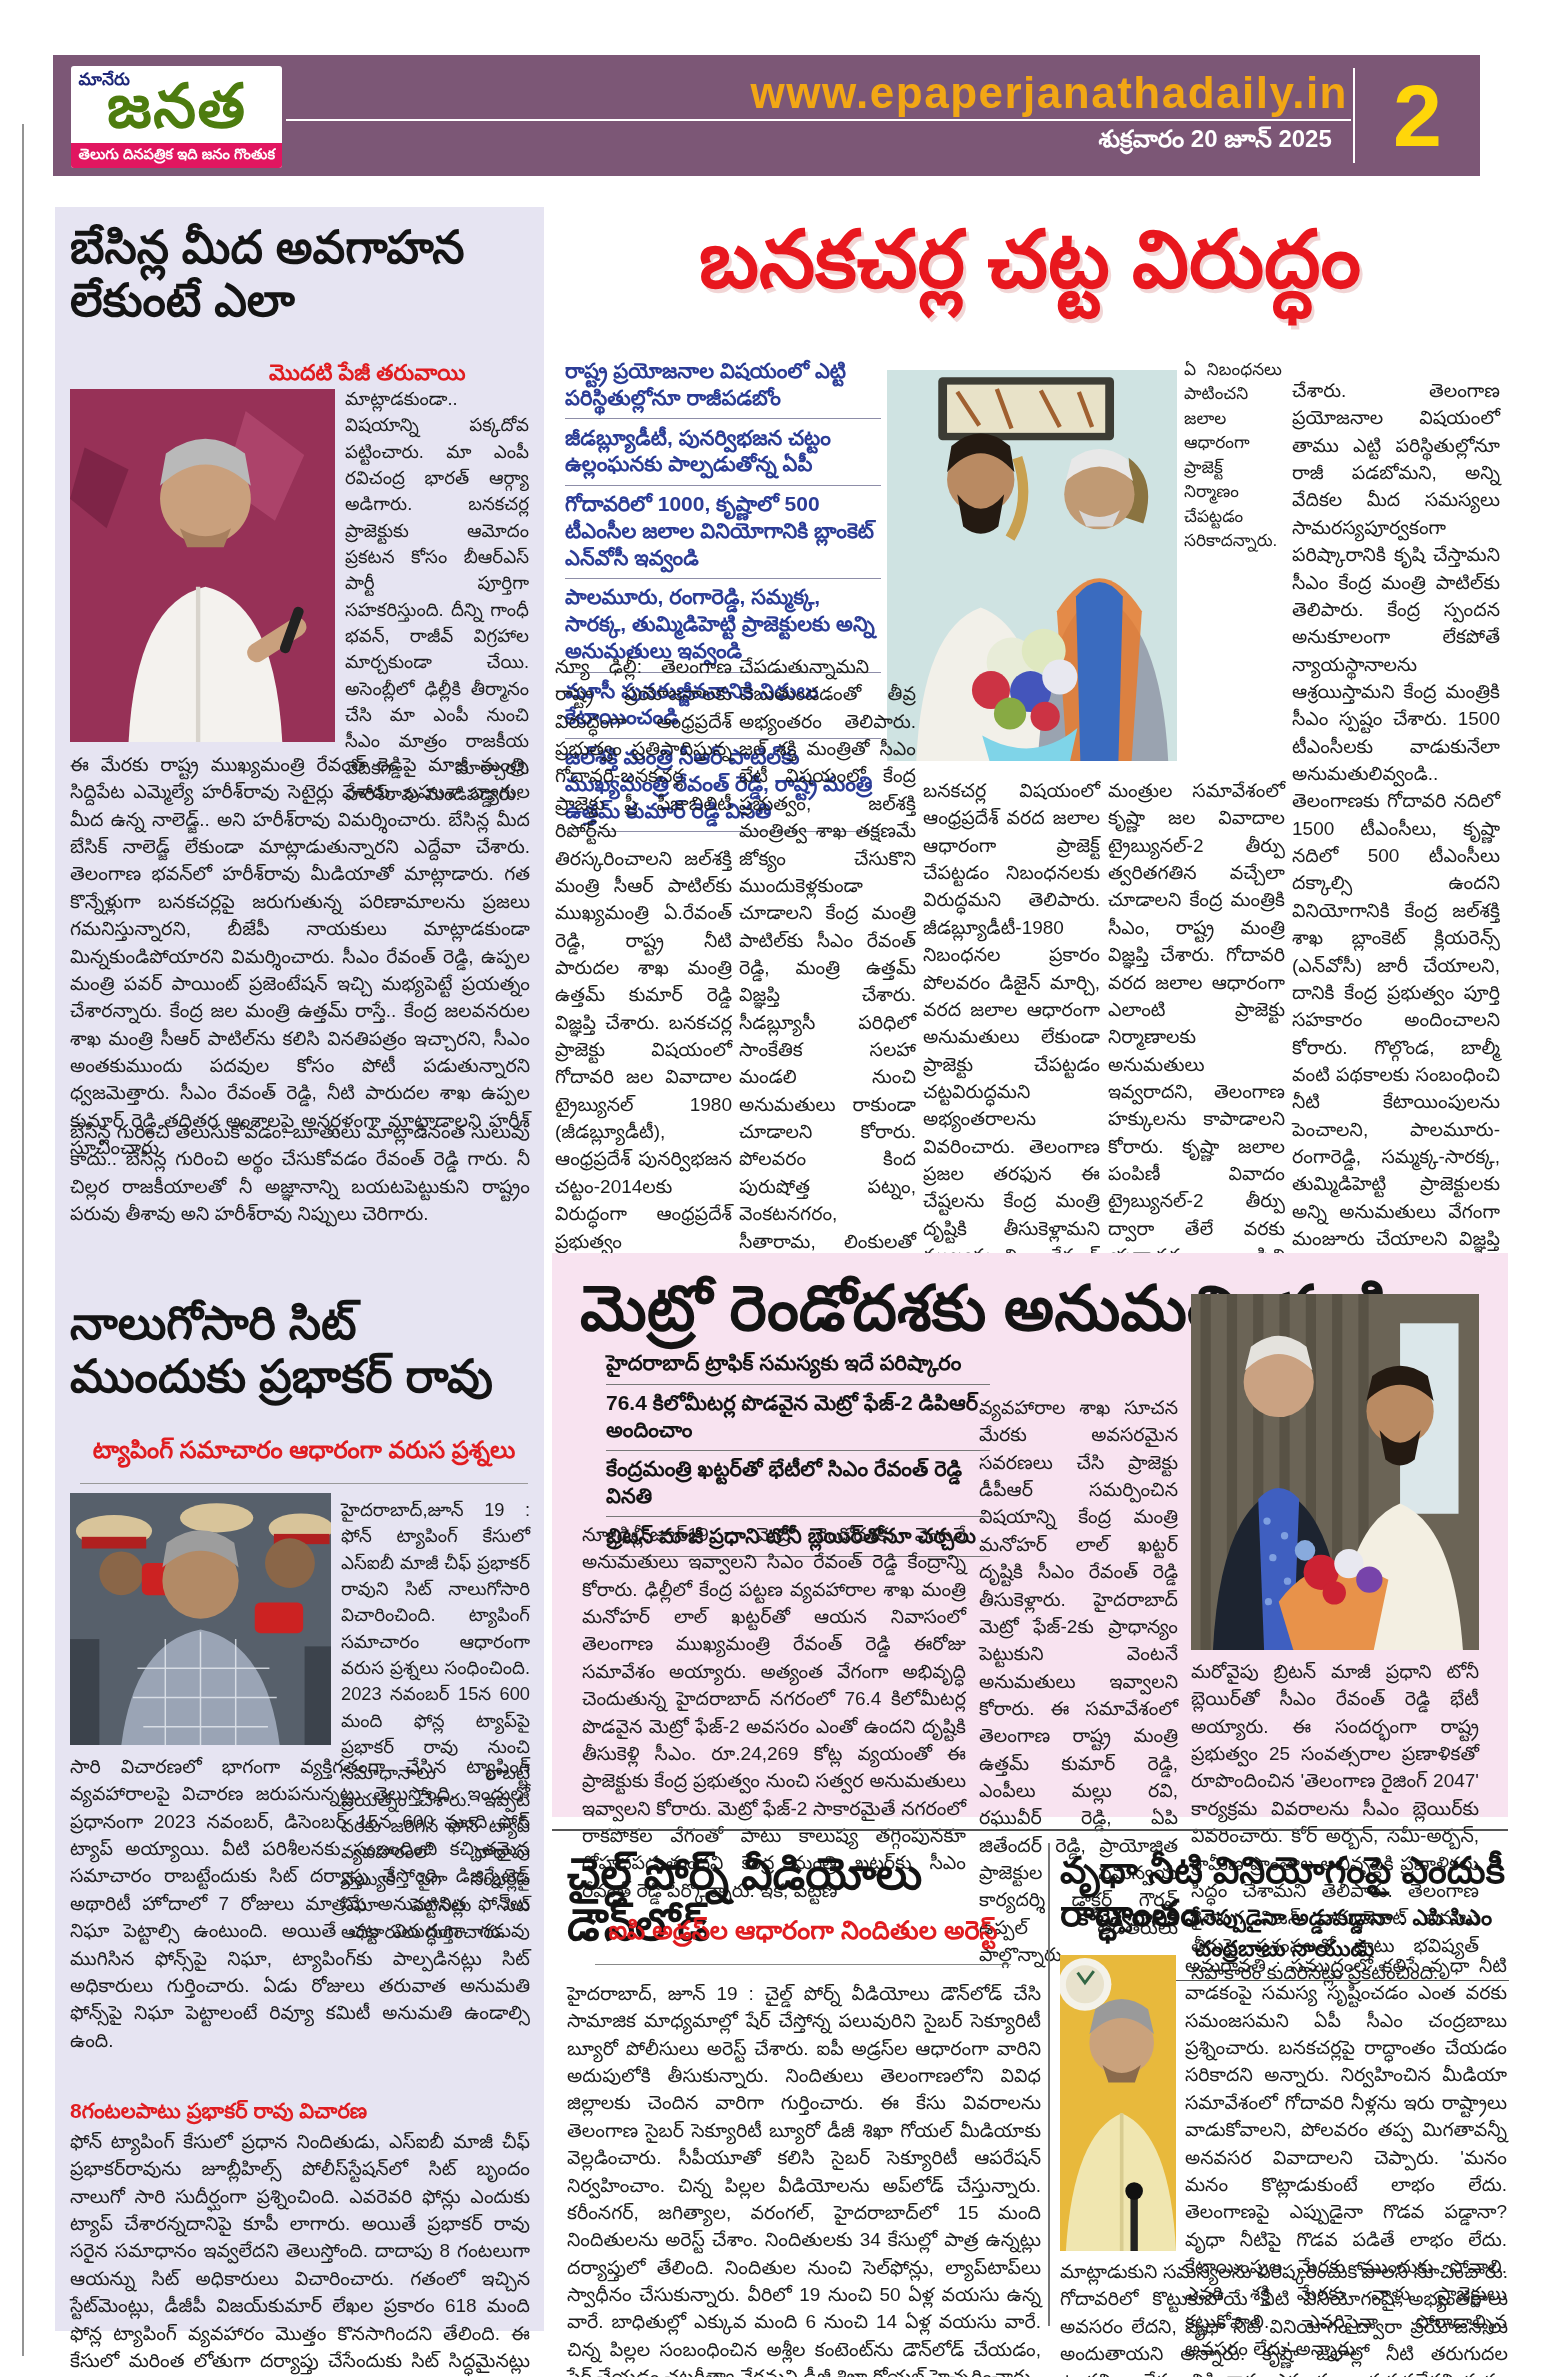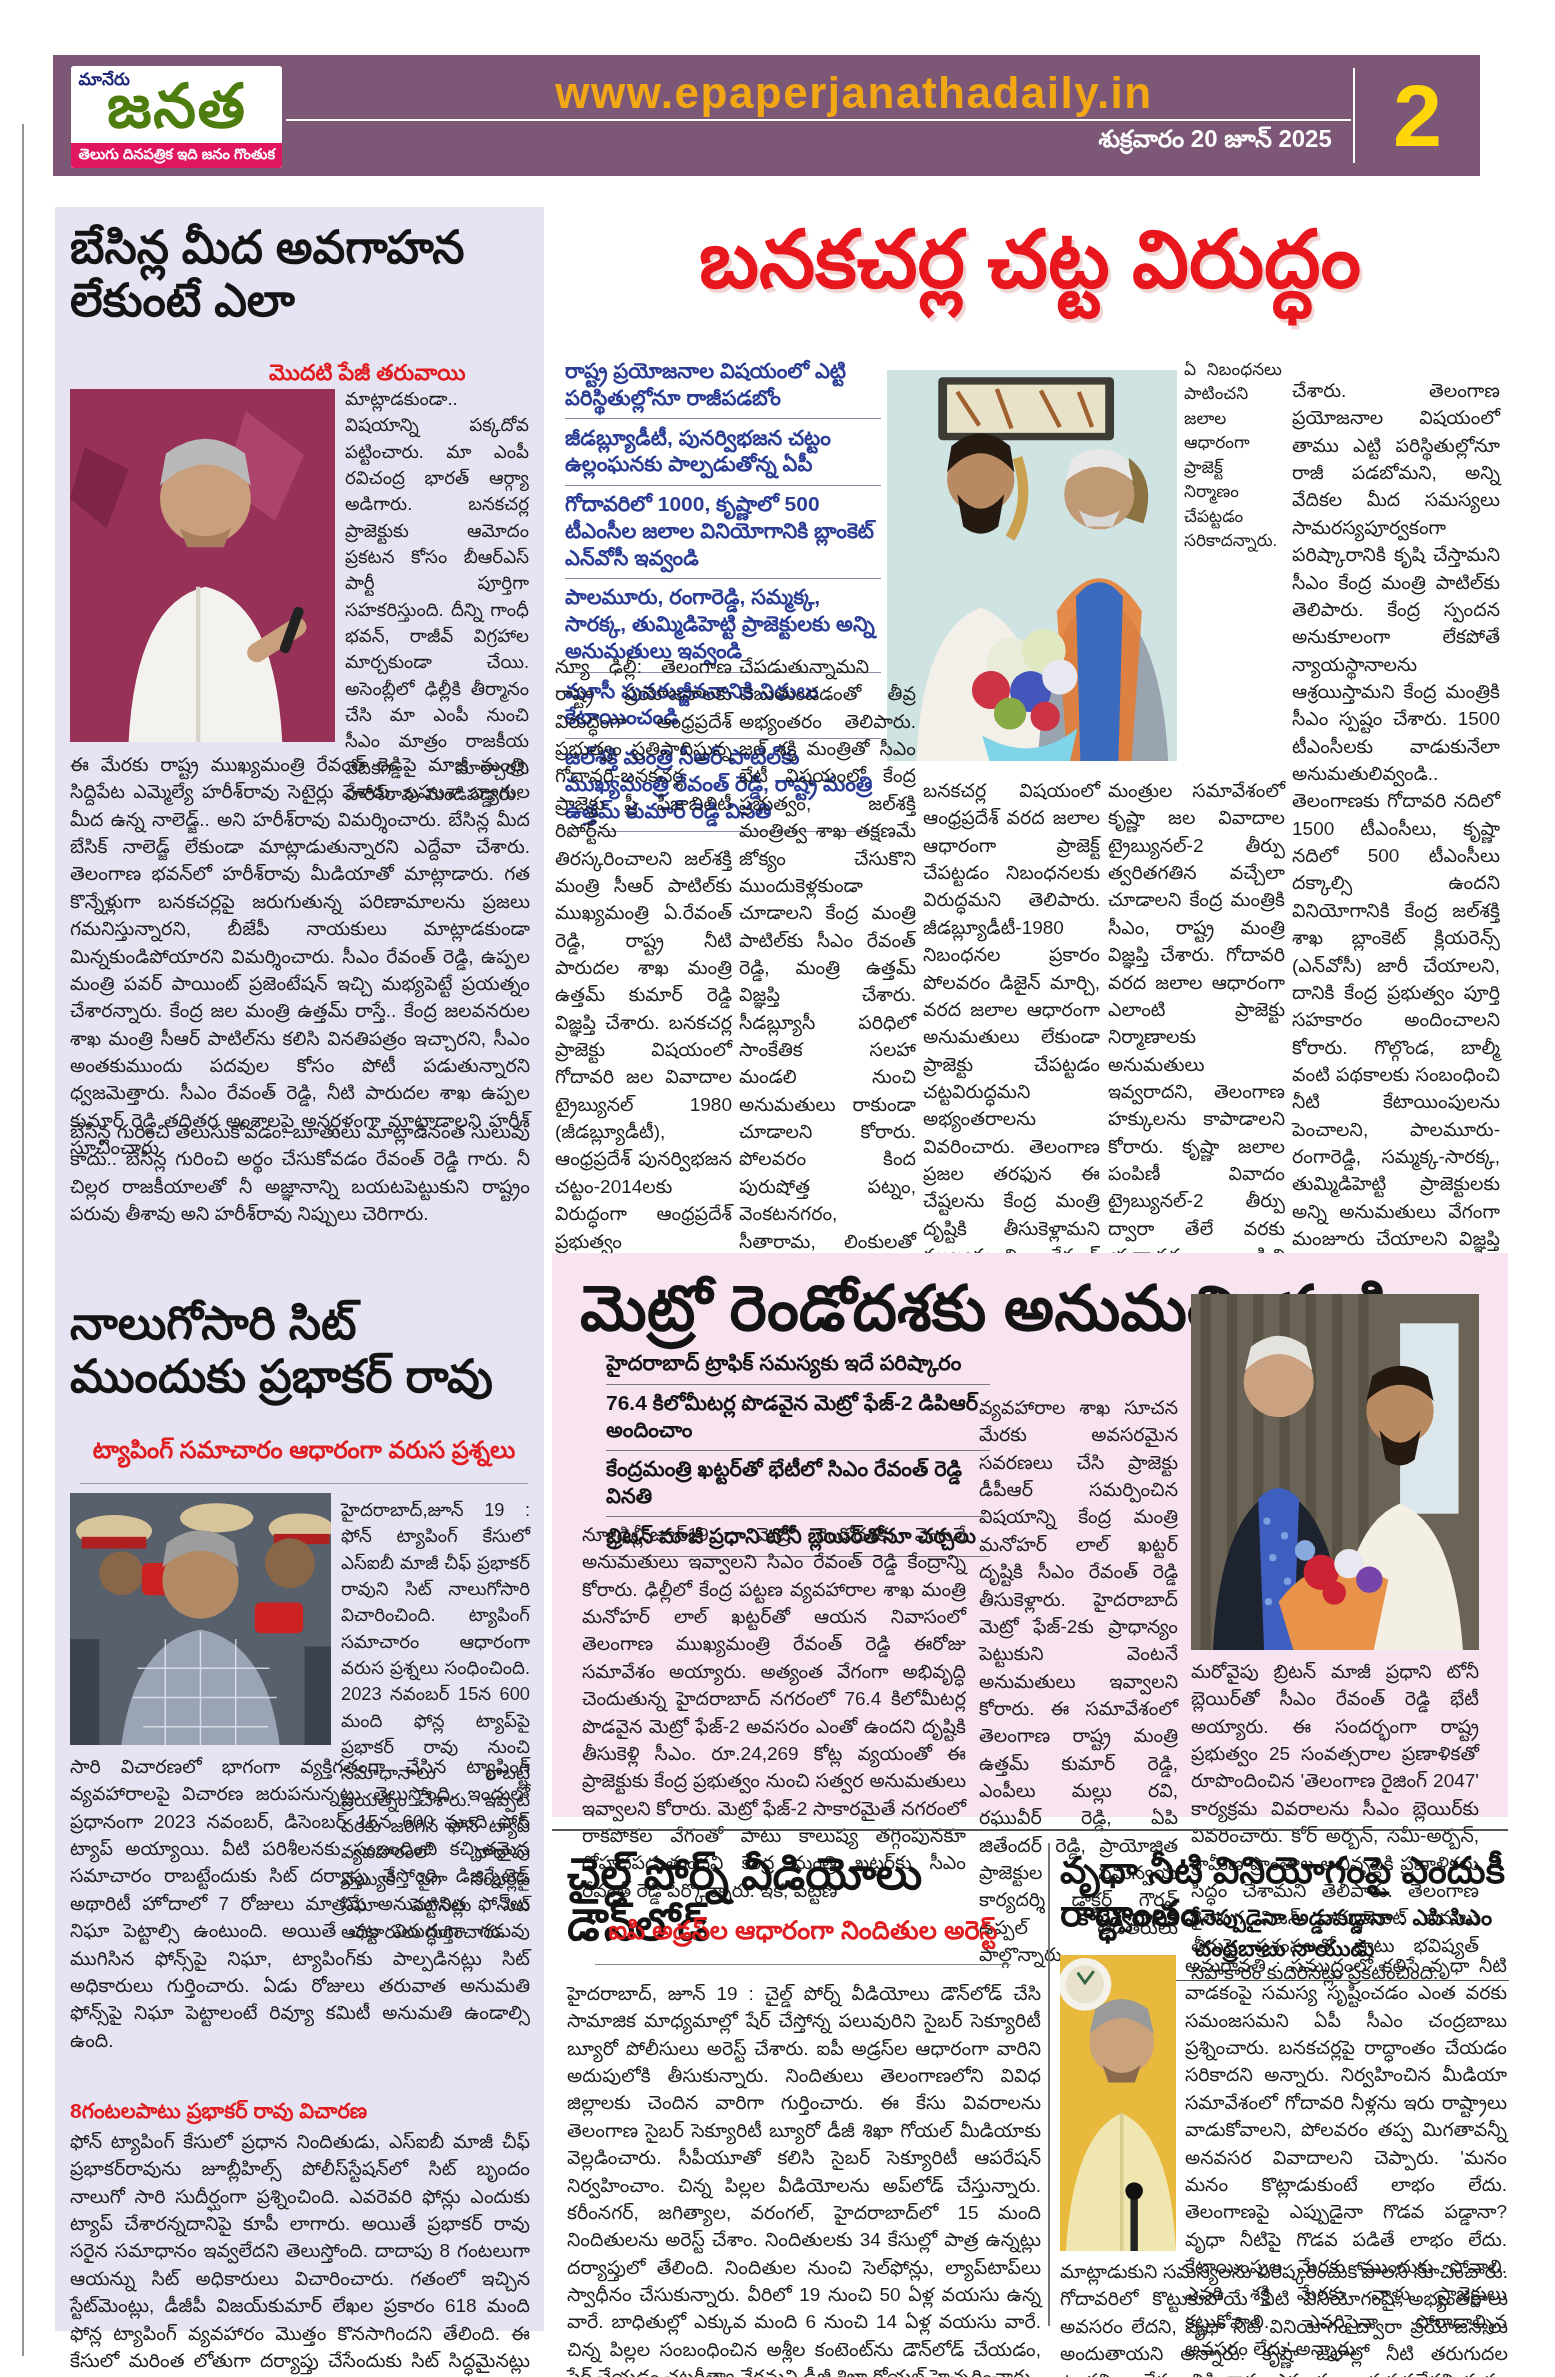--- a/index.html
+++ b/index.html
@@ -7,21 +7,21 @@
   .page { position:relative; width:1556px; height:2377px; background:#fff; overflow:hidden; }
   .abs { position:absolute; }
 
   
   .banner { left:53px; top:55px; width:1427px; height:121px; background:#7c5776; }
   .edge-line { left:22px; top:124px; width:2.2px; height:2232px; background:#3a3a3a; opacity:.55; }
   .logo-card { left:18.3px; top:11px; width:211px; height:102px; background:#ffffff; border-radius:2.9px; overflow:hidden; }
   .logo-small { position:absolute; left:7.3px; top:4.4px; font-size:17px; font-weight:bold; color:#1d2678; }
   .logo-main { position:absolute; left:0; top:10.2px; width:100%; text-align:center; font-size:61px; line-height:1; font-weight:800; color:#4d7c0f; letter-spacing:1.5px; }
   .logo-strip { position:absolute; left:0; bottom:0; width:100%; height:25px; background:#e11660; color:#fff; display:flex; justify-content:space-between; align-items:center; padding:0 7.3px; font-size:14.6px; font-weight:bold; }
-  .banner-url { left:307px; top:13px; width:988px; text-align:center; font-size:44px; font-weight:bold; color:#f2a715; letter-spacing:1.5px; }
+  .banner-url { left:307px; top:13px; width:988px; text-align:right; font-size:44px; font-weight:bold; color:#f2a715; letter-spacing:1.5px; }
   .banner-hline { left:233px; top:64px; width:1065px; height:2.2px; background:#ffffff; }
   .banner-date { left:512px; top:70px; width:777px; text-align:right; font-size:24px; font-weight:bold; color:#ffffff; padding-right:10.2px; }
   .banner-vline { left:1300px; top:13px; width:2.2px; height:95px; background:#ffffff; }
   .banner-page { left:1302px; top:0; width:125px; height:121px; display:flex; align-items:center; justify-content:center; font-size:88px; font-weight:800; color:#ffd60a; }
 
   
   .leftcol-bg { left:55px; top:207px; width:489px; height:2124px; background:#e6e4f2; }
   .headline { font-weight:800; color:#141414; line-height:1.16; }
   .red-head { font-weight:800; color:#e8171e; }
   .kicker { font-weight:bold; color:#e01d20; }

